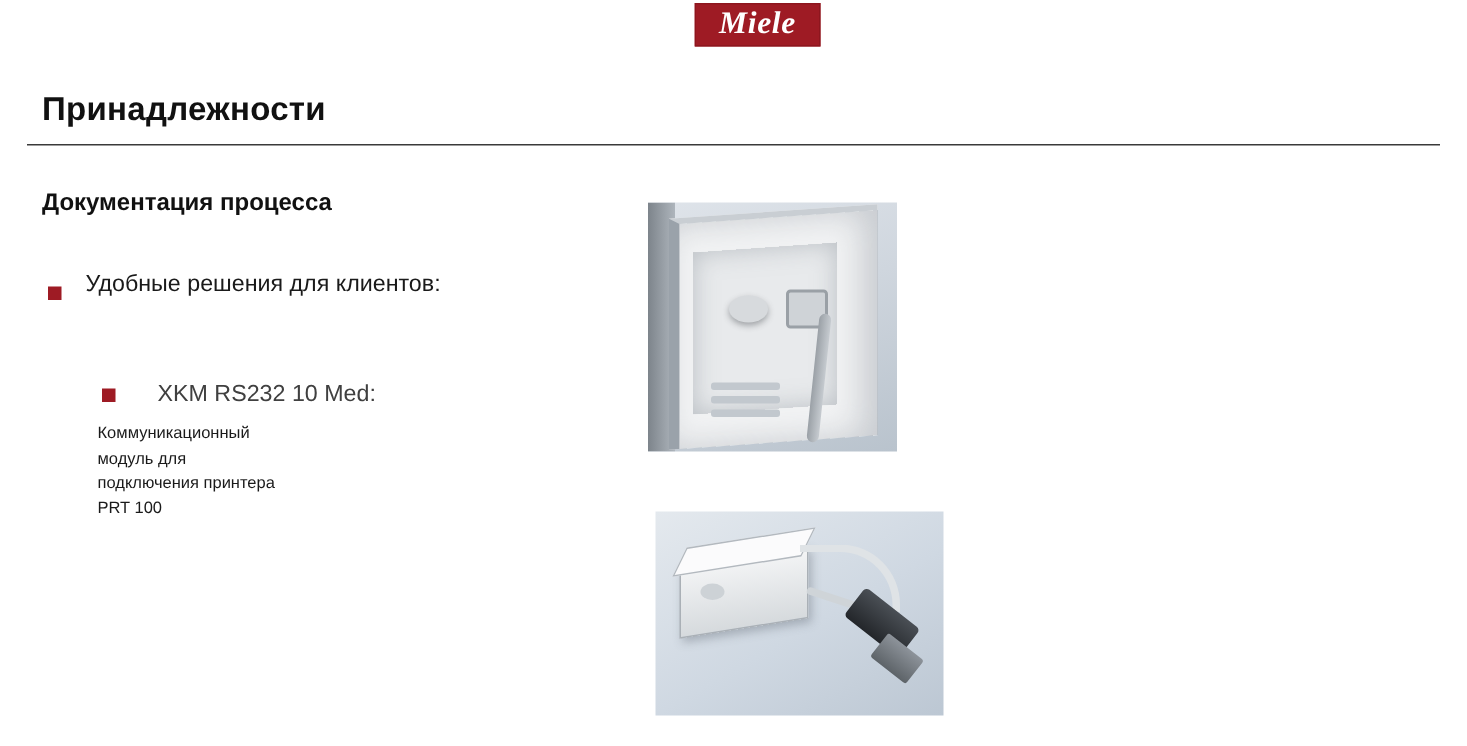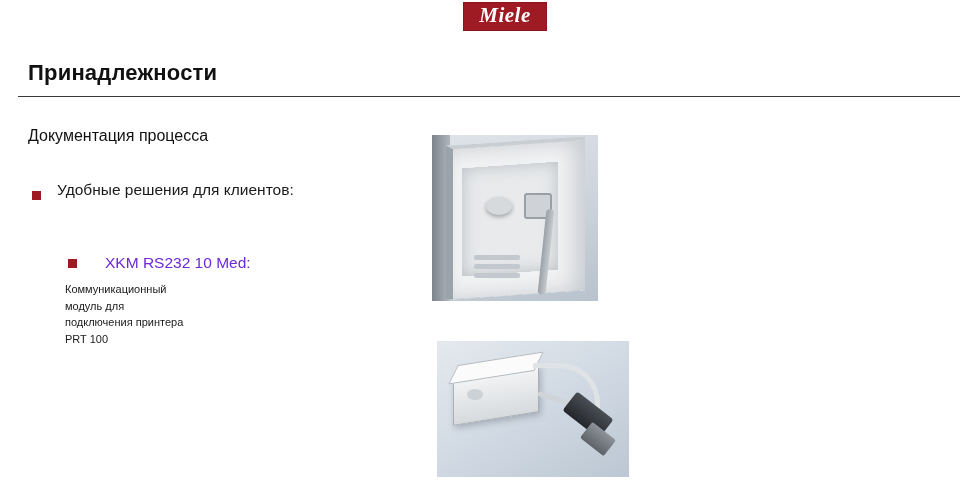--- a/index.html
+++ b/index.html
@@ -56,21 +56,21 @@
     height: 1px;
     background: #3a3a3a;
   }
 
   
   .subtitle {
     position: absolute;
     top: 127px;
     left: 28px;
     font-size: 16px;
-    font-weight: normal;
+    font-weight: bold;
     color: #111111;
   }
 
   .bullet-l1 {
     position: absolute;
     top: 180px;
     left: 32px;
     display: flex;
     align-items: flex-end;
   }
@@ -99,21 +99,21 @@
     width: 9px;
     height: 9px;
     background: #9e1b24;
     margin-top: 6px;
     margin-right: 28px;
     flex: none;
   }
   .bullet-l2 .text {
     font-size: 15.5px;
     line-height: 1.3;
-    color: #6d28d9;
+    color: #404040;
   }
 
   .body-text {
     position: absolute;
     top: 281px;
     left: 65px;
     font-size: 11px;
     line-height: 1.52;
     color: #1a1a1a;
     width: 290px;

